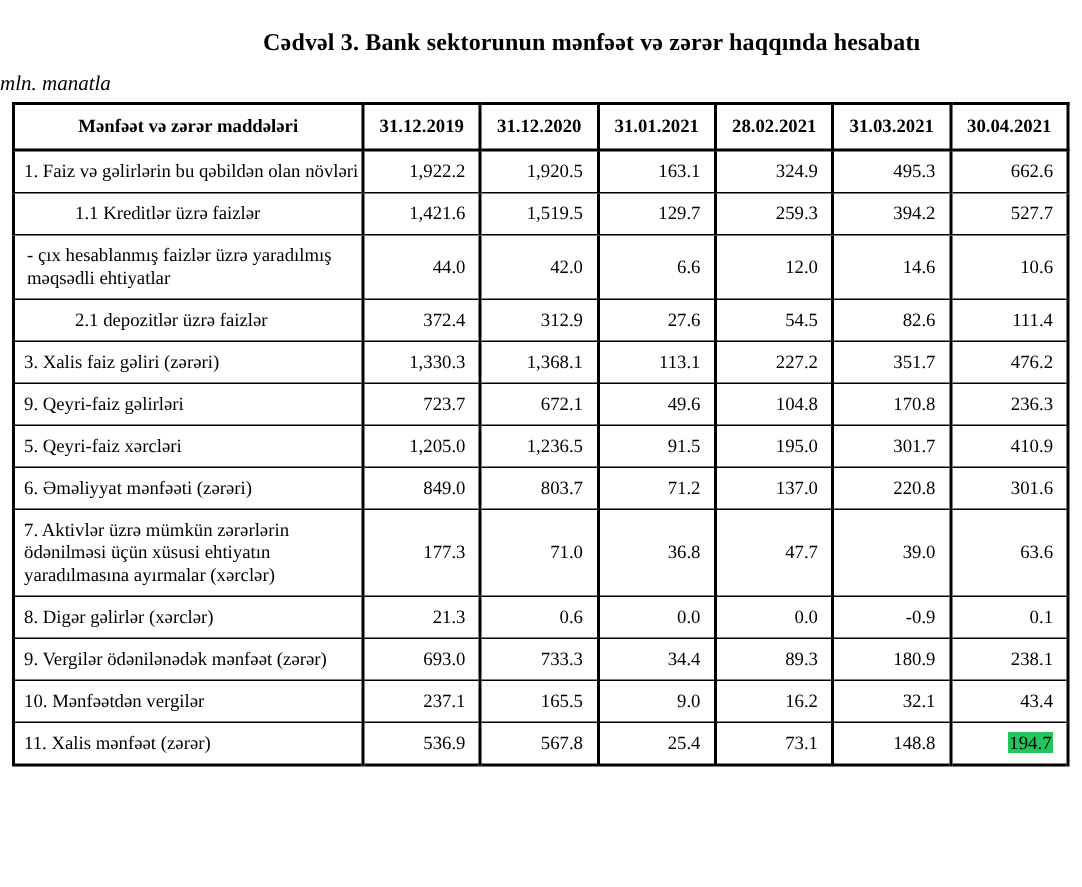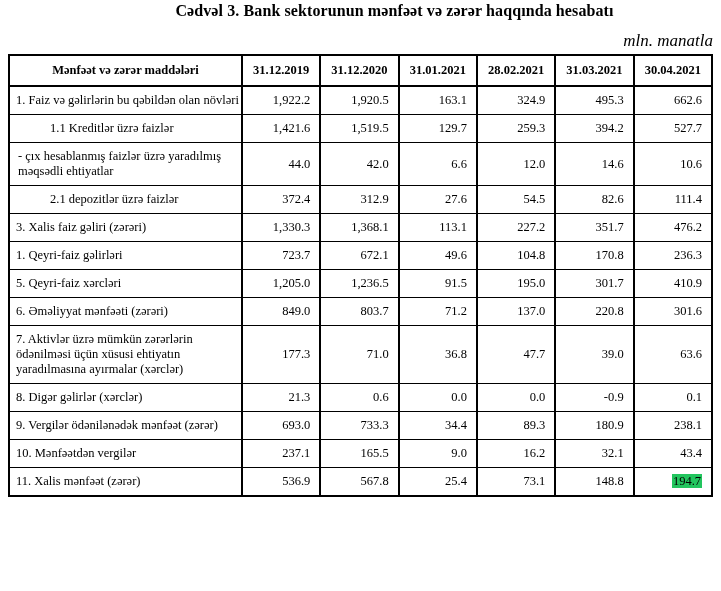--- a/index.html
+++ b/index.html
@@ -6,32 +6,32 @@
     margin: 0;
     padding: 0;
     background: #ffffff;
     width: 721px;
     height: 591px;
     font-family: "Liberation Serif", "DejaVu Serif", serif;
     color: #000;
     overflow: hidden;
   }
   .page-title {
-    margin-top: 2px;
+    margin-top: 20px;
     padding-left: 68px;
     text-align: center;
     font-weight: bold;
     font-size: 16px;
     letter-spacing: 0.1px;
   }
   .unit-note {
-    text-align: right;
+    text-align: left;
     margin: 11px 8px 3px 0;
     font-style: italic;
-    font-size: 17px;
+    font-size: 14px;
   }
   table.pl-table {
     border-collapse: collapse;
     table-layout: fixed;
     margin-left: 8px;
     width: 705px;
     border: 2px solid #000;
   }
   .pl-table th {
     border: 2px solid #000;
@@ -116,21 +116,21 @@
       <tr>
         <td class="label">3. Xalis faiz gəliri (zərəri)</td>
         <td class="num">1,330.3</td>
         <td class="num">1,368.1</td>
         <td class="num">113.1</td>
         <td class="num">227.2</td>
         <td class="num">351.7</td>
         <td class="num">476.2</td>
       </tr>
       <tr>
-        <td class="label">1. Qeyri-faiz gəlirləri</td>
+        <td class="label">9. Qeyri-faiz gəlirləri</td>
         <td class="num">723.7</td>
         <td class="num">672.1</td>
         <td class="num">49.6</td>
         <td class="num">104.8</td>
         <td class="num">170.8</td>
         <td class="num">236.3</td>
       </tr>
       <tr>
         <td class="label">5. Qeyri-faiz xərcləri</td>
         <td class="num">1,205.0</td>

